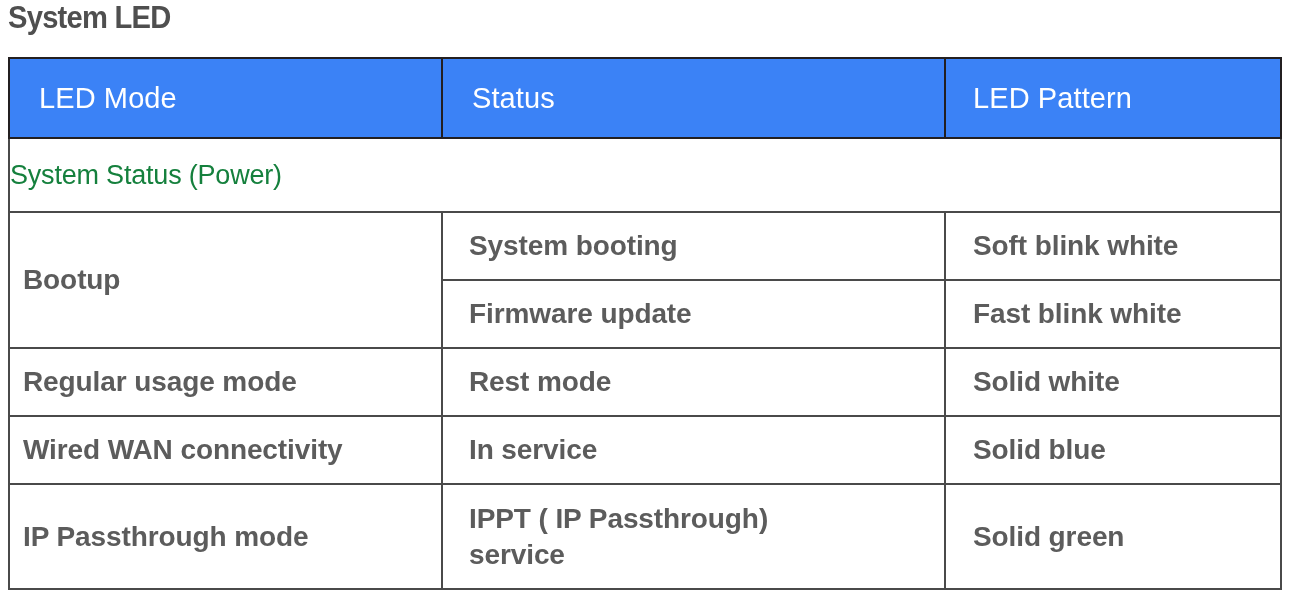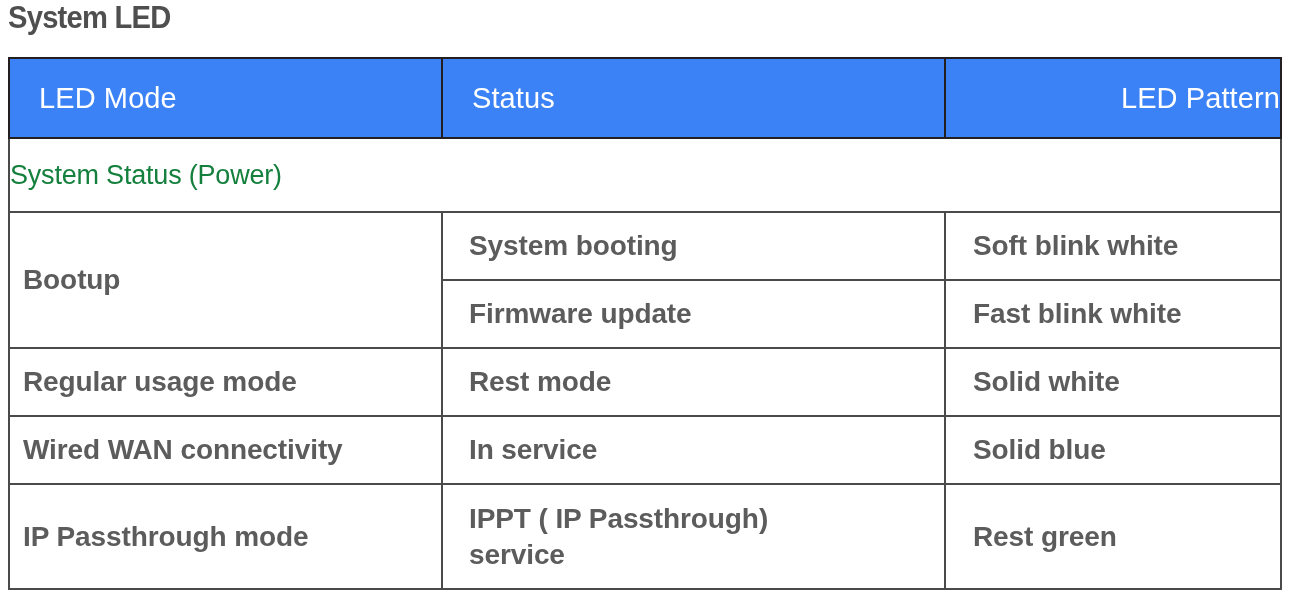--- a/index.html
+++ b/index.html
@@ -65,21 +65,20 @@
     border-color: #231f20;
     color: #ffffff;
     height: 78px;
     font-size: 29px;
     font-weight: normal;
     letter-spacing: 0.1px;
     padding-left: 29px;
   }
   .thead-row th.col-pattern {
     padding-left: 27px;
-    text-align: right;
   }
 
   
   .subhead-cell {
     height: 72px;
     font-size: 27px;
     font-weight: normal;
     color: #15803d;
     padding-left: 30px;
     letter-spacing: -0.2px;
@@ -156,19 +155,19 @@
         <td class="cell col-status">In service</td>
         <td class="cell col-pattern">Solid blue</td>
       </tr>
 
       <tr>
         <td class="cell col-mode tall">IP Passthrough mode</td>
         <td class="cell col-status tall">
           <span class="line">IPPT ( IP Passthrough)</span>
           <span class="line">service</span>
         </td>
-        <td class="cell col-pattern tall">Rest green</td>
+        <td class="cell col-pattern tall">Solid green</td>
       </tr>
 
     </tbody>
   </table>
 
 </div>
 
 </body></html>

